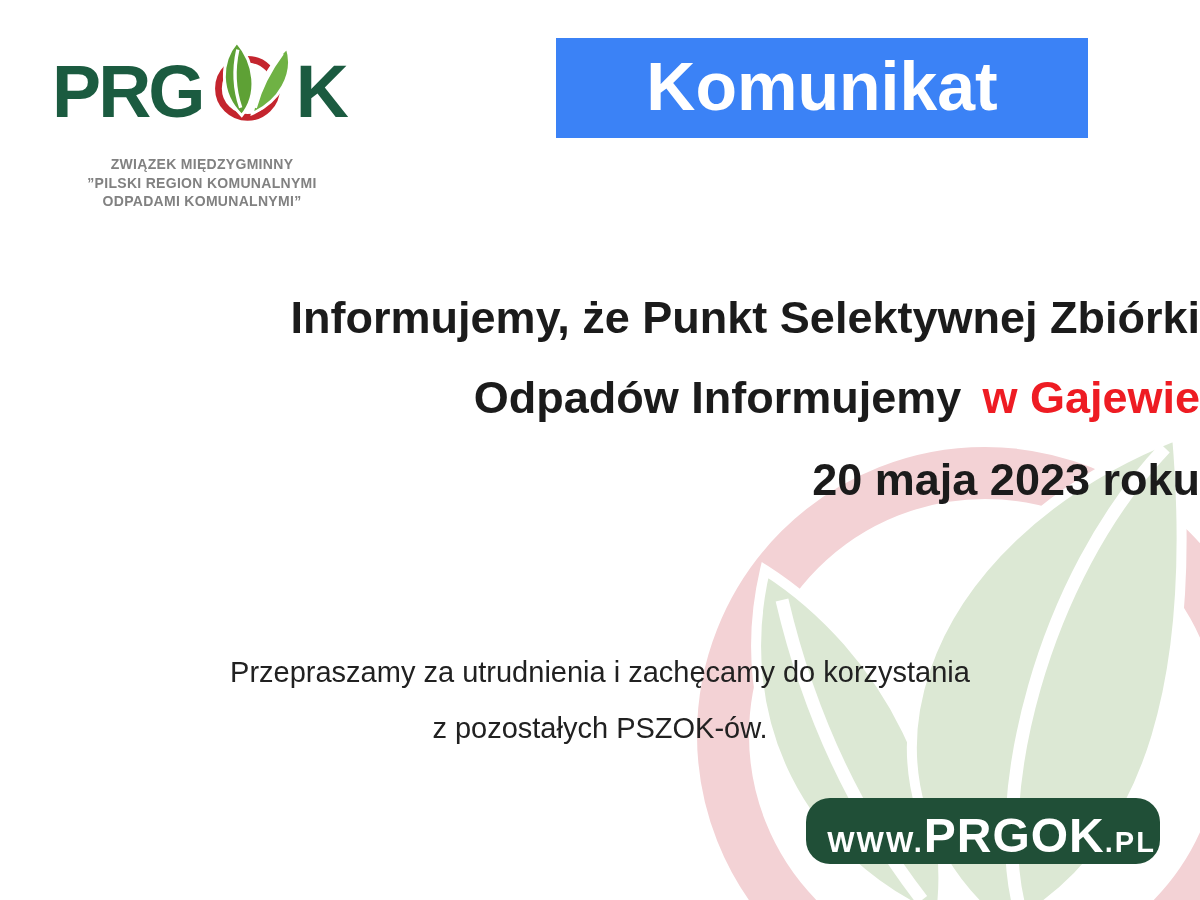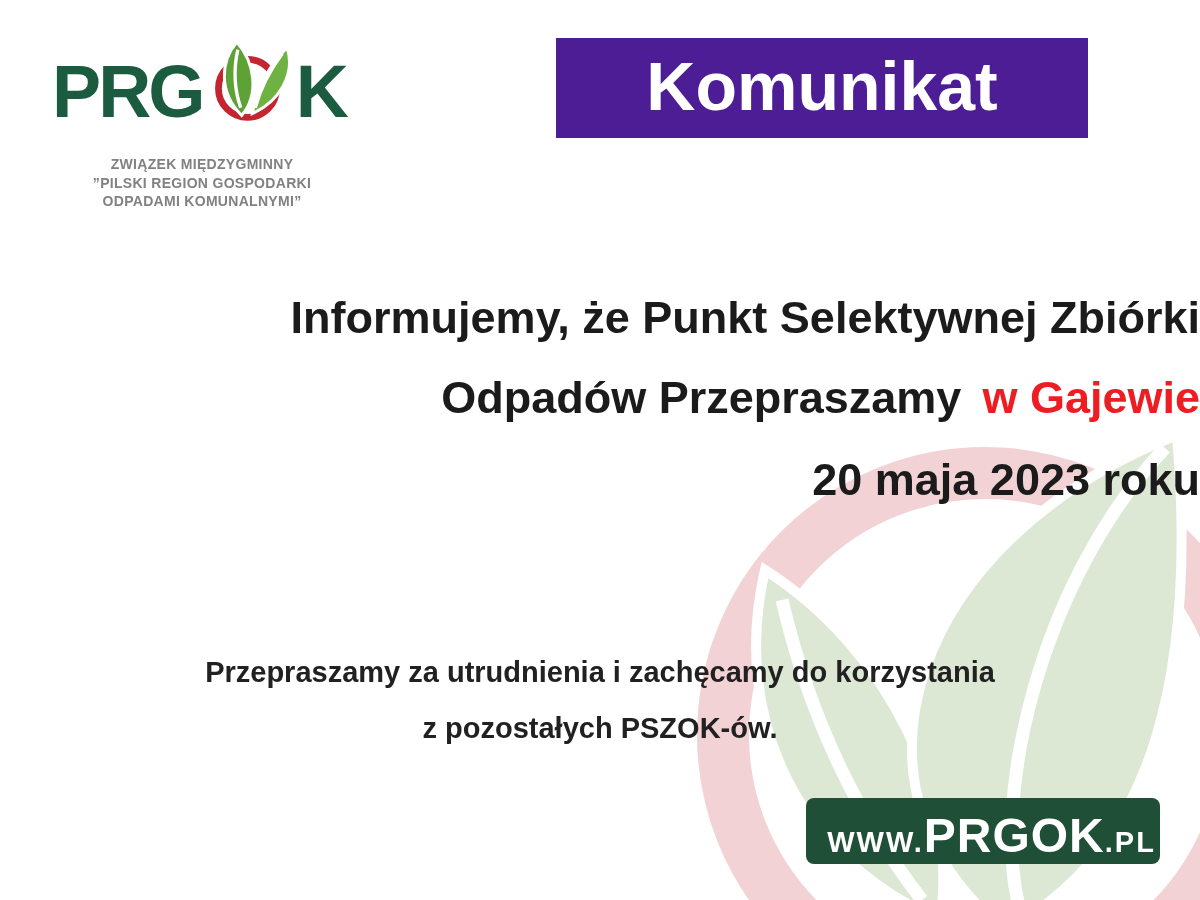--- a/index.html
+++ b/index.html
@@ -48,21 +48,21 @@
     white-space: nowrap;
   }
 
   
   .komunikat-banner {
     position: absolute;
     left: 556px;
     top: 38px;
     width: 532px;
     height: 100px;
-    background: #4c1d95;
+    background: #3b82f6;
     display: flex;
     align-items: center;
     justify-content: center;
     z-index: 2;
   }
   .komunikat-banner span {
     color: #ffffff;
     font-size: 68px;
     font-weight: bold;
     letter-spacing: 0px;
@@ -87,39 +87,39 @@
   .line2 { top: 374px; }
   .line3 { top: 456px; }
   .line4 { top: 532px; color: #ee1c23; }
   .red-seg { color: #ee1c23; margin-left: 21px; }
 
   .note-line {
     position: absolute;
     left: 0;
     right: 0;
     text-align: center;
-    font-weight: bold;
+    font-weight: normal;
     font-size: 29px;
     line-height: 36px;
     color: #212121;
     z-index: 1;
     white-space: nowrap;
   }
   .note1 { top: 654px; }
   .note2 { top: 710px; }
 
   
   .footer-banner {
     position: absolute;
     left: 806px;
     top: 798px;
     width: 354px;
     height: 66px;
     background: #204f37;
-    border-radius: 8px;
+    border-radius: 24px;
     display: flex;
     align-items: baseline;
     justify-content: center;
     z-index: 3;
     text-decoration: none;
     cursor: pointer;
     padding-top: 14px;
     padding-left: 17px;
   }
   .footer-banner .seg-small {
@@ -158,32 +158,32 @@
       <text x="0" y="86" font-size="76" font-weight="bold" letter-spacing="-3" fill="#1b5b40">PRG</text>
       <circle cx="202" cy="56" r="30" fill="none" stroke="#c4252e" stroke-width="7"></circle>
       <path d="M 196 84 C 172 60 174 28 191 8 C 210 30 214 62 196 84 Z" fill="#5ea135" stroke="#ffffff" stroke-width="3"></path>
       <path d="M 195 76 C 188 56 188 34 192 16" fill="none" stroke="#ffffff" stroke-width="3.5"></path>
       <path d="M 207 82 C 212 56 224 32 243 14 C 252 42 234 70 207 82 Z" fill="#6fb244" stroke="#ffffff" stroke-width="3"></path>
       <path d="M 210 76 C 216 54 226 36 238 20" fill="none" stroke="#ffffff" stroke-width="3.5"></path>
       <text x="252" y="86" font-size="76" font-weight="bold" letter-spacing="-3" fill="#1b5b40">K</text>
     </svg>
     <div class="logo-org">
       <div>ZWIĄZEK MIĘDZYGMINNY</div>
-      <div>”PILSKI REGION GOSPODARKI</div>
+      <div>”PILSKI REGION KOMUNALNYMI</div>
       <div>ODPADAMI KOMUNALNYMI”</div>
     </div>
   </div>
 
   <div class="komunikat-banner">
     <span>Komunikat</span>
   </div>
 
   <div class="message-line line1">Informujemy, że Punkt Selektywnej Zbiórki</div>
   <div class="message-line line2">
-    <span>Odpadów Przepraszamy</span><span class="red-seg">w Gajewie</span>
+    <span>Odpadów Informujemy</span><span class="red-seg">w Gajewie</span>
   </div>
   <div class="message-line line3">20 maja 2023 roku</div>
 
   <div class="note-line note1">Przepraszamy za utrudnienia i zachęcamy do korzystania</div>
   <div class="note-line note2">z pozostałych PSZOK-ów.</div>
 
   <a class="footer-banner">
     <span class="seg-small">WWW.</span>
       <span class="seg-big">PRGOK</span>
       <span class="seg-small">.PL</span>

